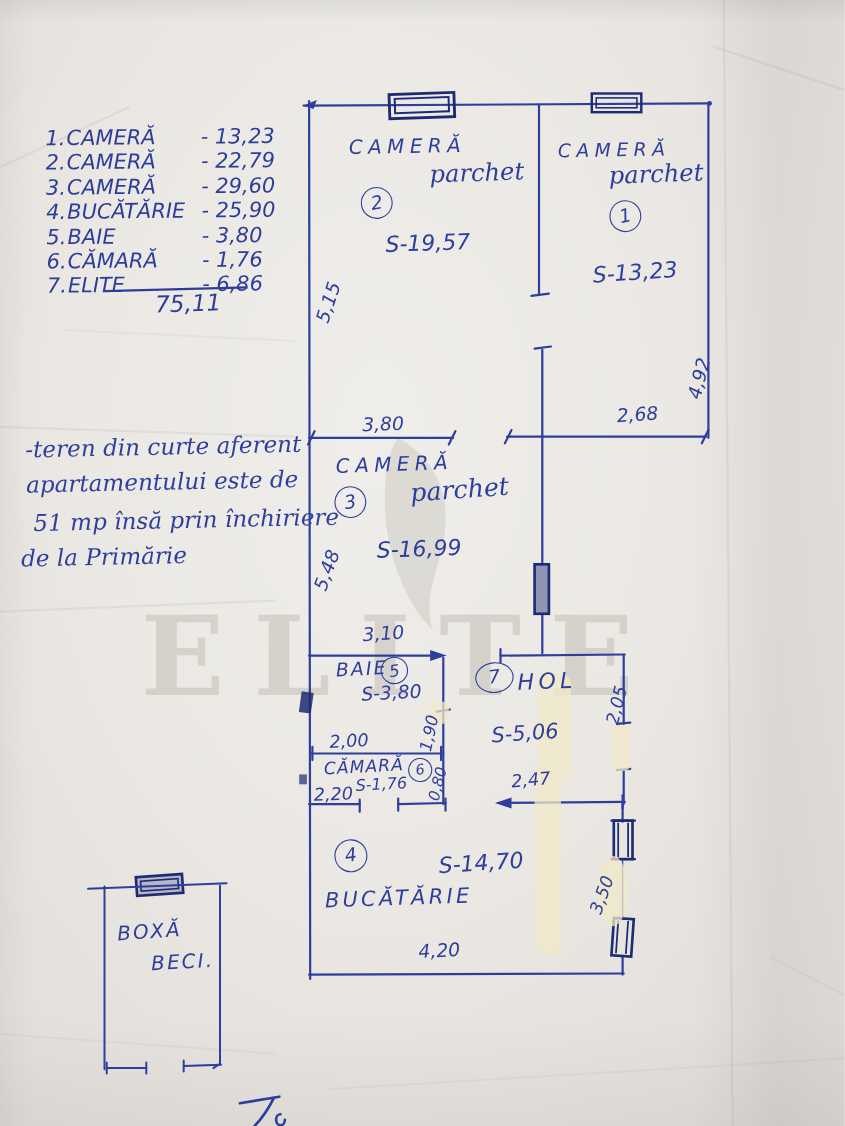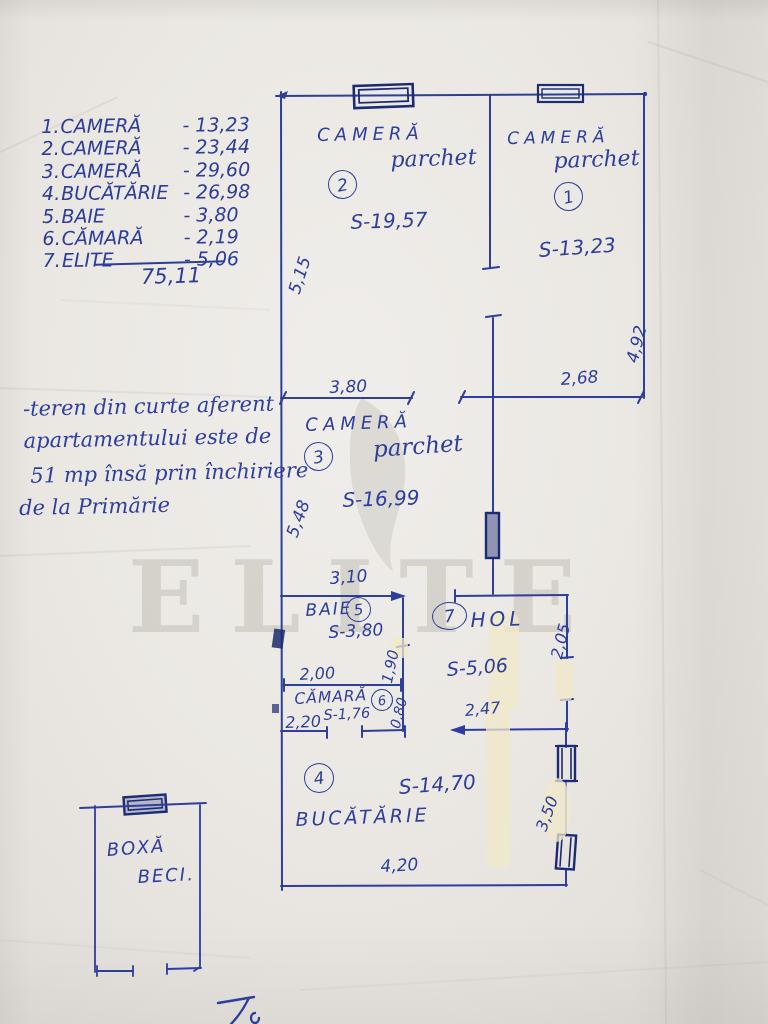--- a/index.html
+++ b/index.html
@@ -167,51 +167,51 @@
     <div class="srow">
         <span class="rno">1.</span>
         <span>CAMERĂ</span>
         <span class="rdash">-</span>
         <span class="rval">13,23</span>
       </div>
     <div class="srow">
         <span class="rno">2.</span>
         <span>CAMERĂ</span>
         <span class="rdash">-</span>
-        <span class="rval">23,44</span>
+        <span class="rval">22,79</span>
       </div>
     <div class="srow">
         <span class="rno">3.</span>
         <span>CAMERĂ</span>
         <span class="rdash">-</span>
         <span class="rval">29,60</span>
       </div>
     <div class="srow">
         <span class="rno">4.</span>
         <span>BUCĂTĂRIE</span>
         <span class="rdash">-</span>
-        <span class="rval">26,98</span>
+        <span class="rval">25,90</span>
       </div>
     <div class="srow">
         <span class="rno">5.</span>
         <span>BAIE</span>
         <span class="rdash">-</span>
         <span class="rval">3,80</span>
       </div>
     <div class="srow">
         <span class="rno">6.</span>
         <span>CĂMARĂ</span>
         <span class="rdash">-</span>
-        <span class="rval">2,19</span>
+        <span class="rval">1,76</span>
       </div>
     <div class="srow">
         <span class="rno">7.</span>
         <span>ELITE</span>
         <span class="rdash">-</span>
-        <span class="rval">5,06</span>
+        <span class="rval">6,86</span>
       </div>
   </div>
   <div class="totline"></div>
   <div class="total">75,11</div>
 
   <div class="note">
     <div style="margin-left:8px;">-teren din curte aferent</div>
     <div style="margin-left:8px;">apartamentului este de</div>
     <div style="margin-left:14px;margin-top:3px;">51 mp însă prin închiriere</div>
     <div style="margin-left:2px;">de la Primărie</div>

